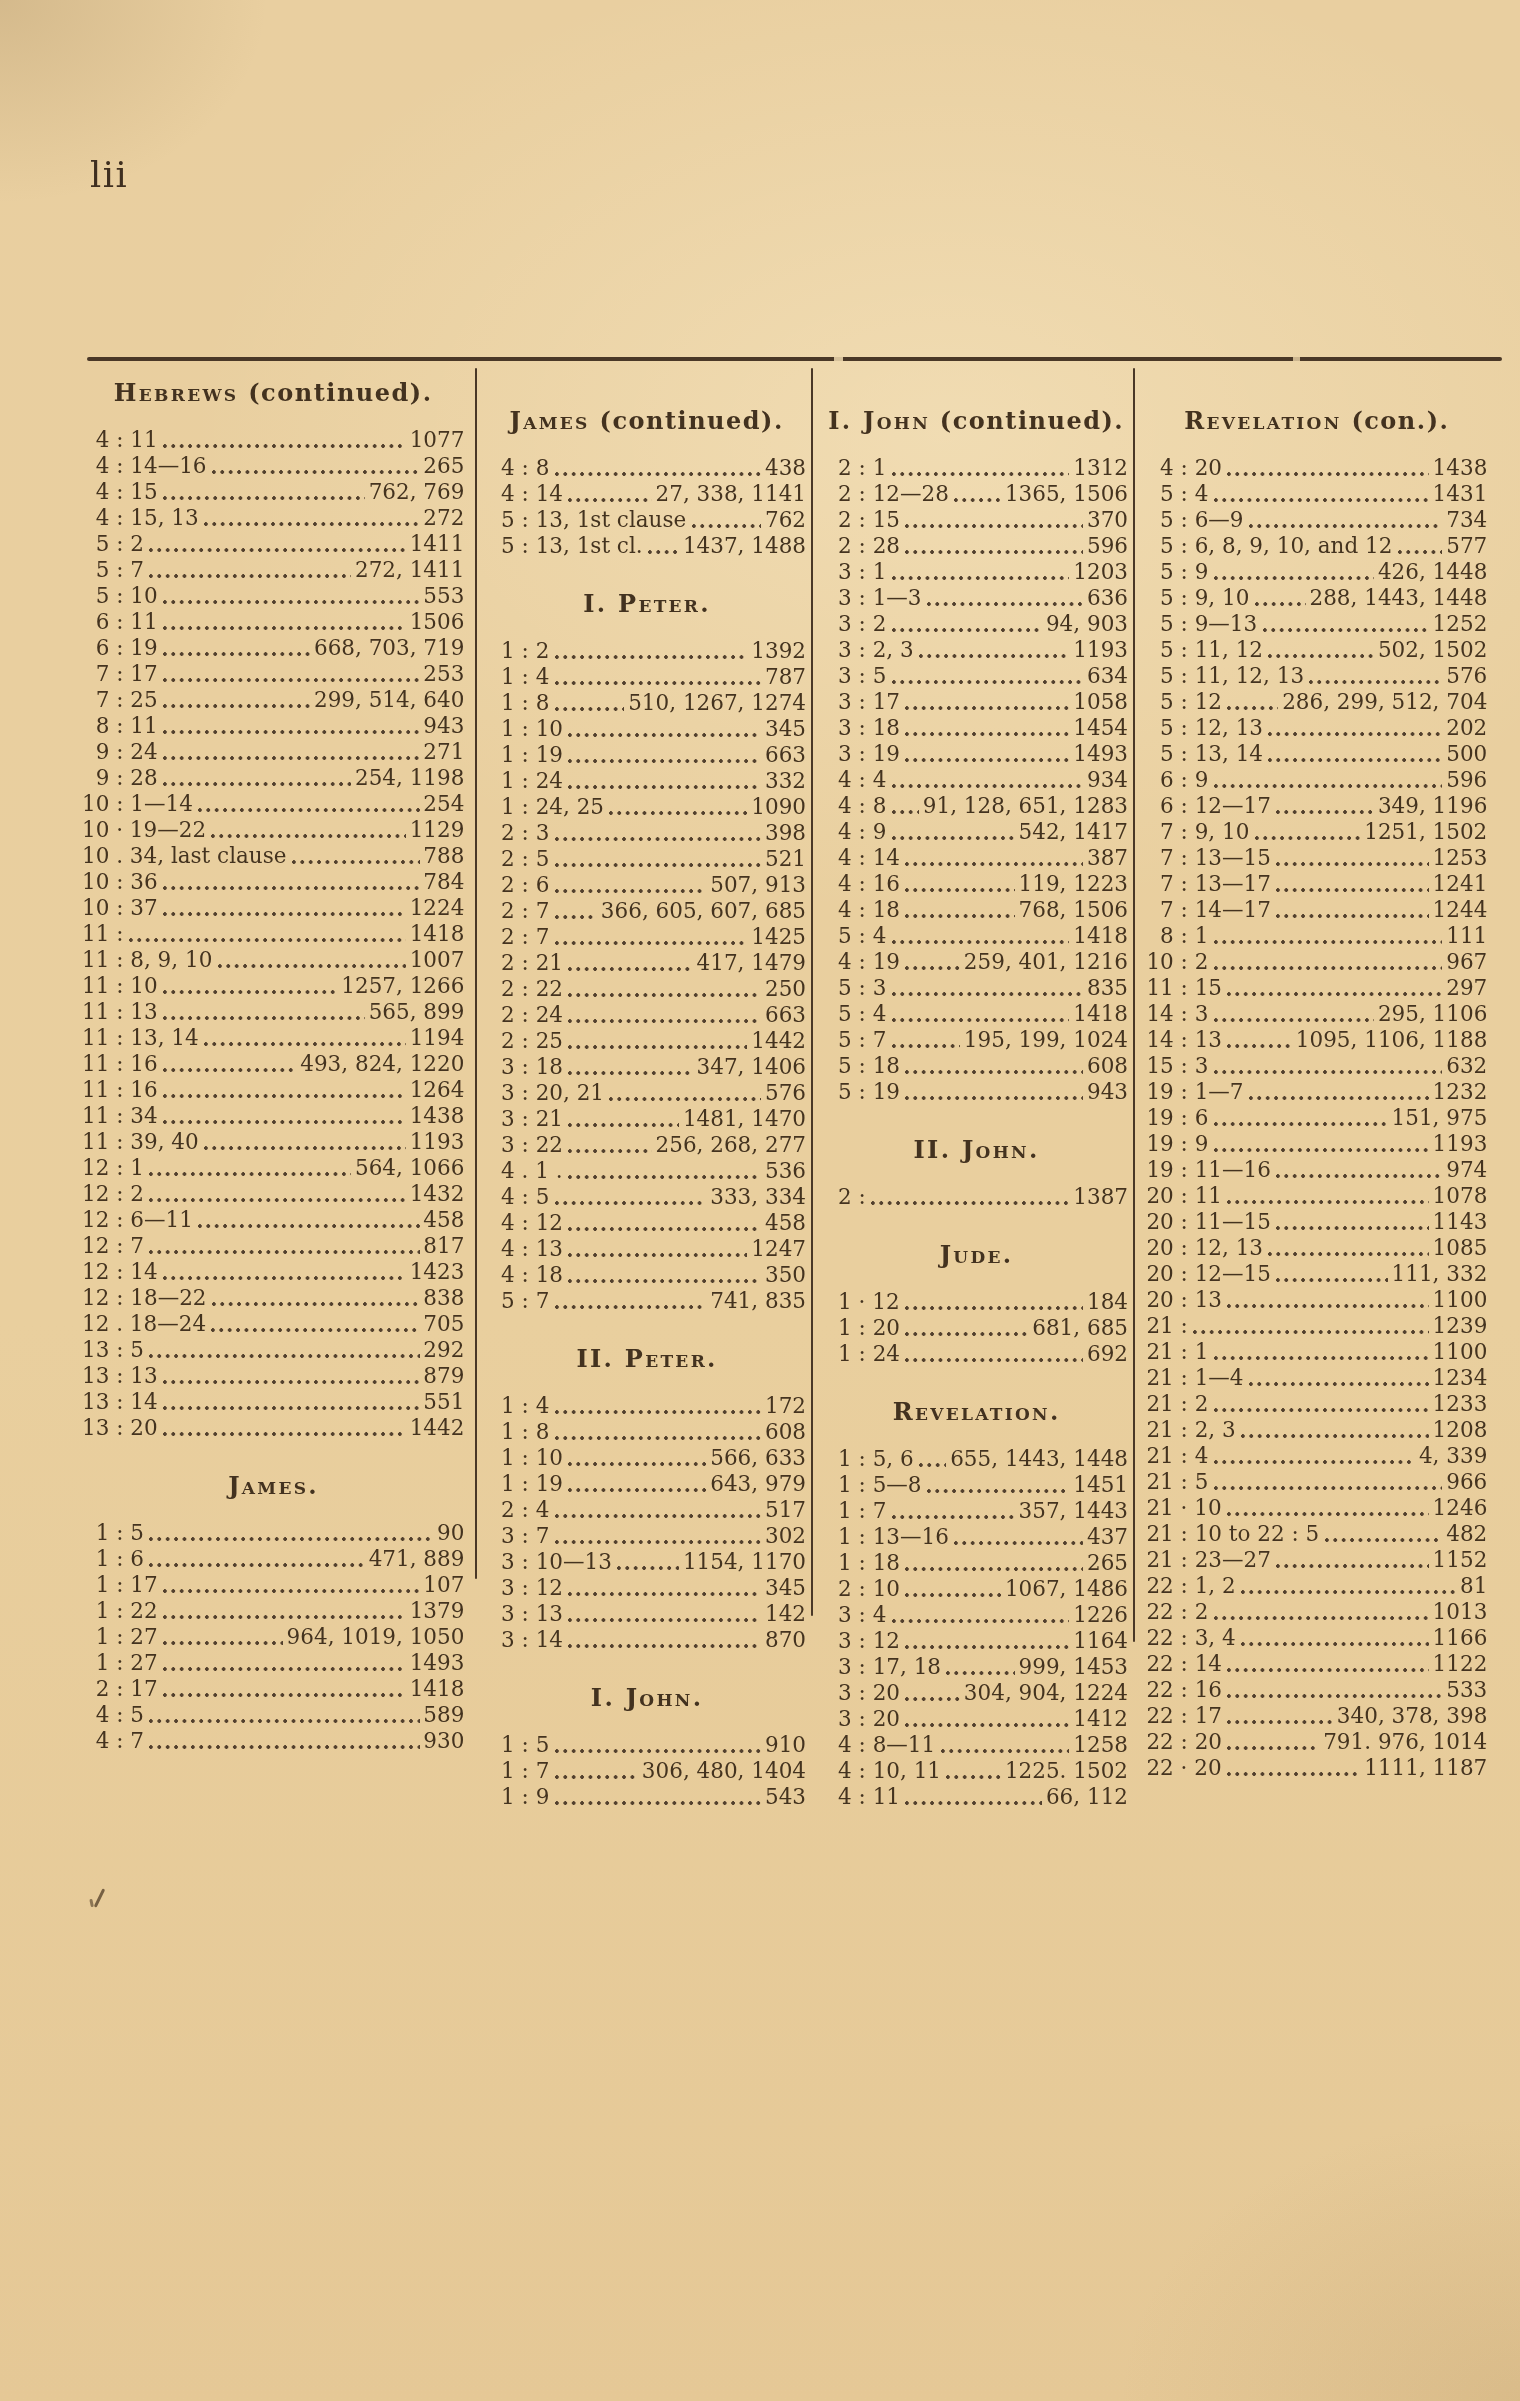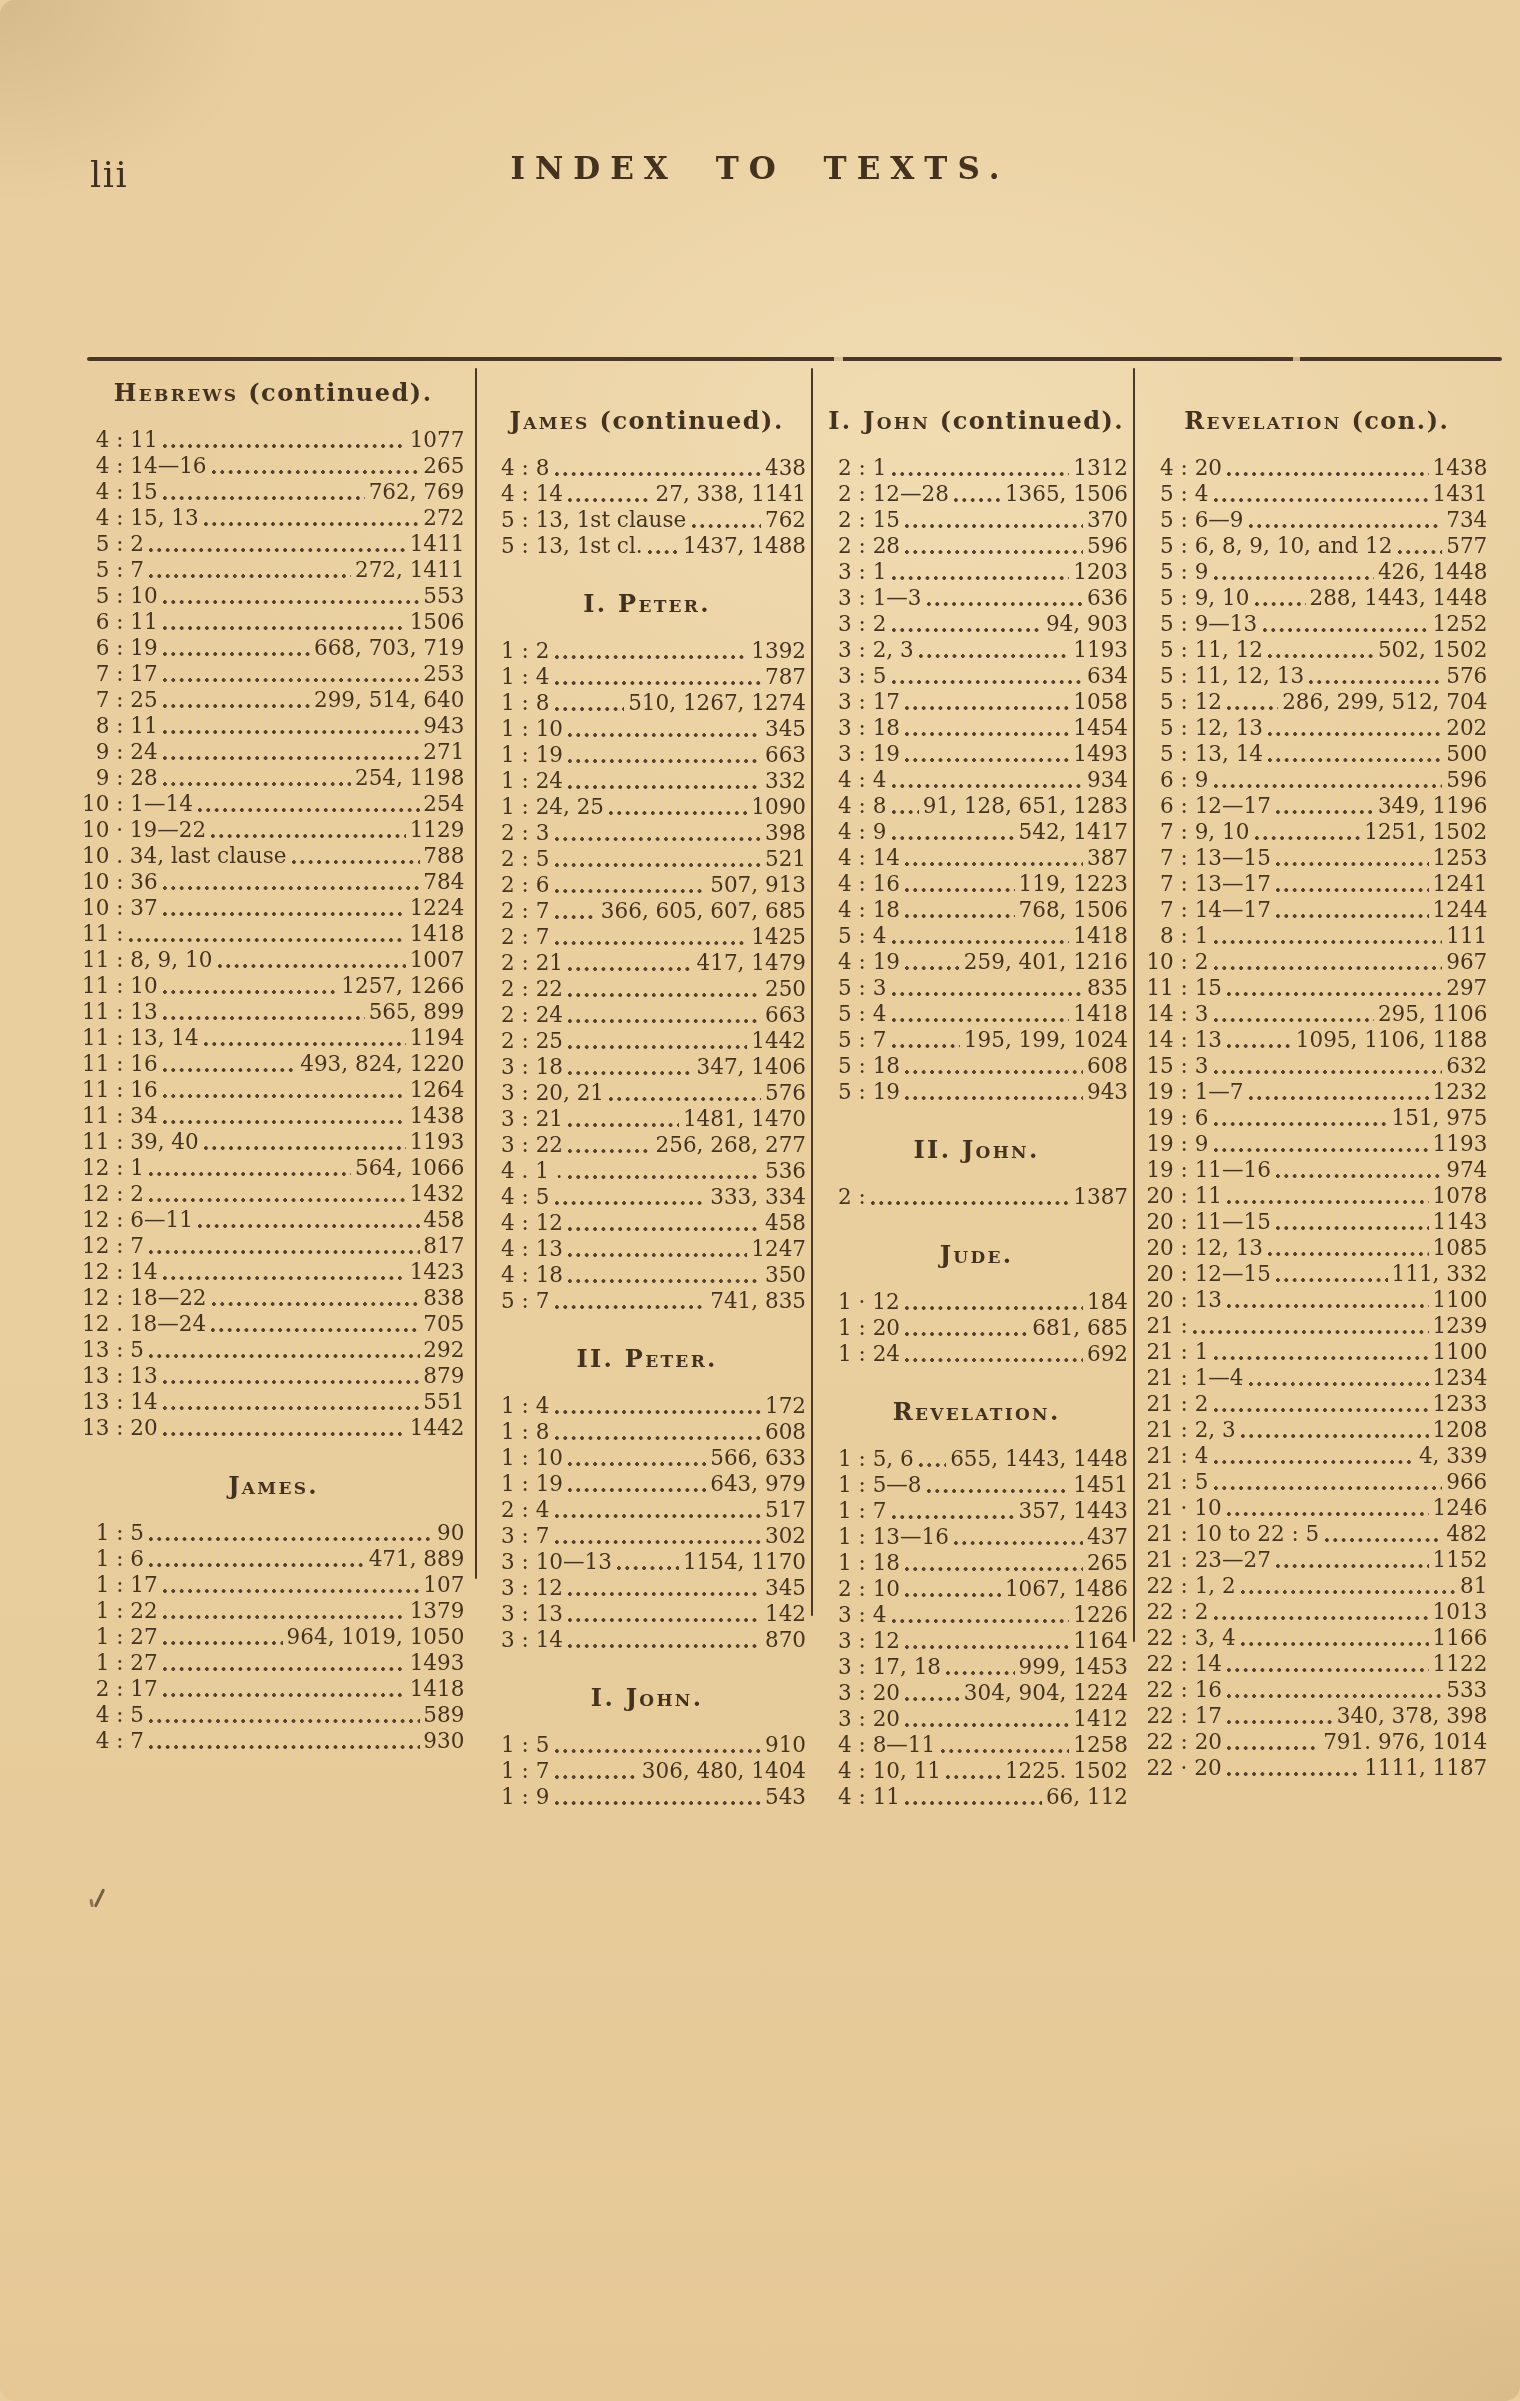--- a/index.html
+++ b/index.html
@@ -10,21 +10,20 @@
     overflow:hidden;
   }
   .page{
     position:relative;width:1520px;height:2401px;
     background:
       radial-gradient(1073px 690px at 62% 18%, rgba(255,244,214,.35), rgba(255,244,214,0) 70%),
       radial-gradient(383px 291px at 0% 0%, rgba(120,90,50,.18), rgba(120,90,50,0) 70%),
       radial-gradient(537px 383px at 100% 100%, rgba(150,115,65,.15), rgba(150,115,65,0) 75%),
       linear-gradient(180deg,#e9cfa0 0%, #e9cf9e 55%, #e5c896 100%);
     color:#4a3827;
-    border-radius:15px;
   }
   .page-header{position:absolute;top:150px;left:0;width:100%;height:54px;}
   .page-number{
     position:absolute;left:90px;top:4.6px;
     font-size:35px;color:#3f2f20;letter-spacing:1.5px;
   }
   .page-title{
     position:absolute;left:0;right:0;top:0;text-align:center;
     font-size:31px;font-weight:bold;color:#43321f;
     letter-spacing:10px;word-spacing:17px;
@@ -77,21 +76,20 @@
     content:"";position:absolute;left:-5.4px;bottom:-1.5px;width:3.1px;height:7.7px;
     background:rgba(80,60,38,.6);transform:rotate(-38deg);border-radius:1.5px;
   }
 </style>
 </head>
 <body>
 
 <div class="page">
   <div class="page-header">
     <span class="page-number">lii</span>
-    <span class="page-title">INDEX TO TEXTS.</span>
   </div>
   <div class="head-rule"></div>
   <div class="columns">
     <span class="vrule v1"></span>
     <span class="vrule v2"></span>
     <span class="vrule v3"></span>
   <div class="column c1">
         <div class="section-heading first"><span class="sc">Hebrews</span><span> (continued).</span></div>
         <div class="entry-row">
           <span class="ref"> 4 : 11</span>

